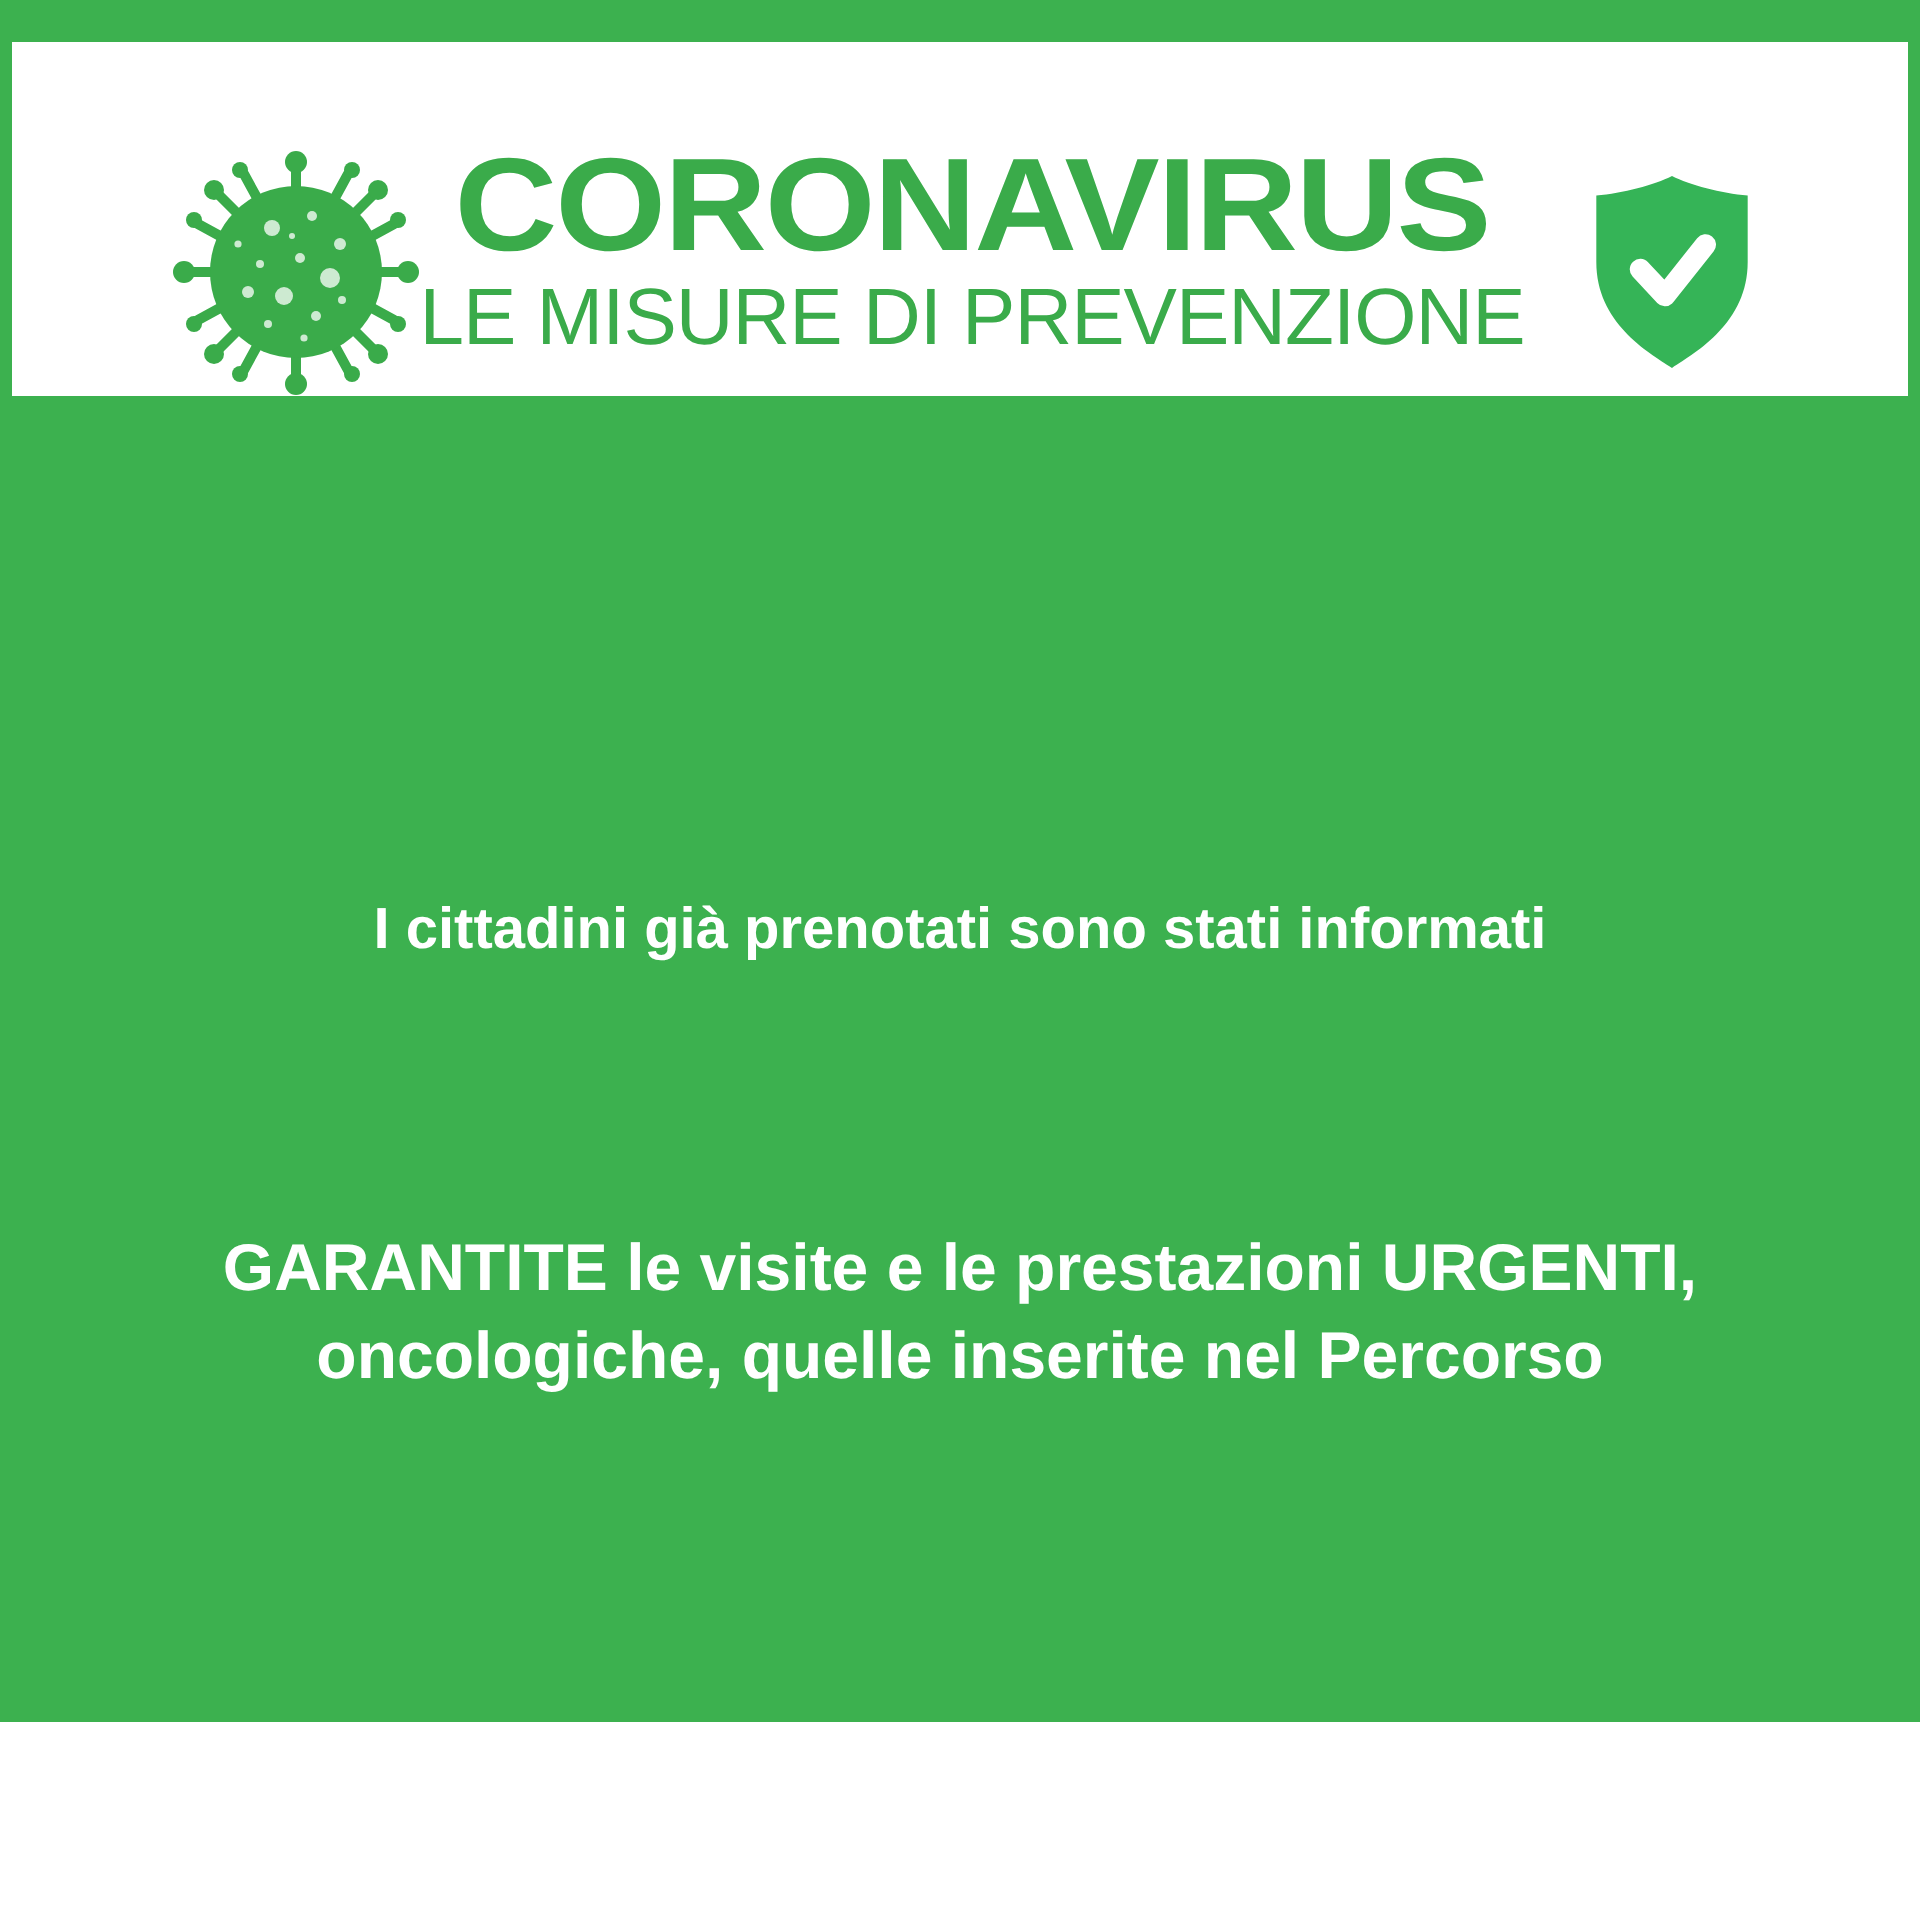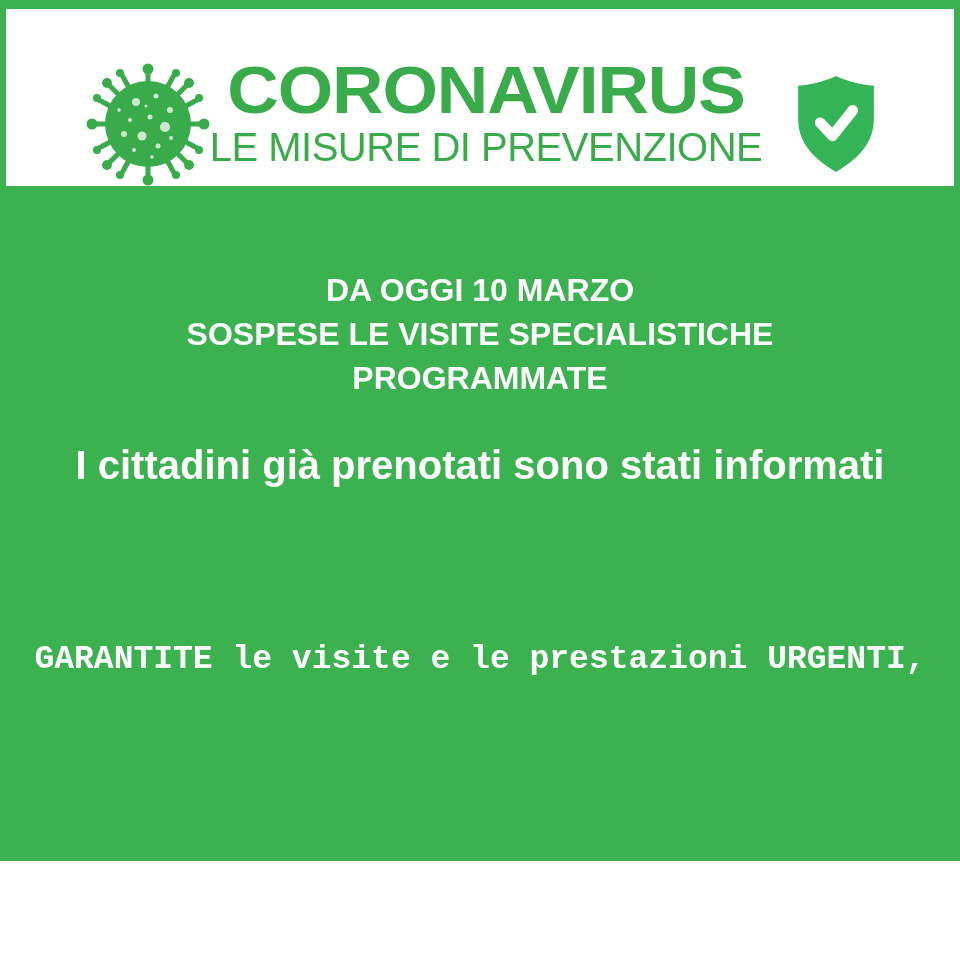--- a/index.html
+++ b/index.html
@@ -2,37 +2,37 @@
 <html><head>
 <meta charset="utf-8">
 <style>
   html,body{margin:0;padding:0;background:#fff;}
   .poster{
     position:relative;width:960px;height:960px;overflow:hidden;
     background:#3CB14F;
     font-family:"Liberation Sans", sans-serif;
   }
   
-  .header{position:absolute;left:6px;top:9px;width:948px;height:177px;background:#ffffff;}
+  .header{position:absolute;left:6px;top:21px;width:948px;height:177px;background:#ffffff;}
   .virus{position:absolute;left:80px;top:53px;width:124px;height:124px;}
   .titleblock{position:absolute;left:180px;top:48px;width:600px;text-align:center;}
   .title{
     font-size:66px;font-weight:700;color:#3AAB4A;letter-spacing:-1px;
     line-height:66px;white-space:nowrap;transform:scaleX(1.08);transform-origin:center;
   }
   .subtitle{
     font-size:40px;font-weight:400;color:#3AAB4A;letter-spacing:-0.5px;
     line-height:44px;margin-top:2px;white-space:nowrap;transform:scaleX(1.0);
   }
   .shield{position:absolute;left:786px;top:60px;width:88px;height:110px;}
   
   .msg{position:absolute;left:0;width:960px;text-align:center;color:#ffffff;font-weight:700;}
   .msg1{top:268px;font-size:32px;line-height:44px;}
-  .msg2{top:444px;font-size:40px;line-height:43px;}
-  .msg3{top:638px;font-size:33px;line-height:44px;font-family:Liberation Mono, monospace;}
+  .msg2{top:444px;font-size:29px;line-height:43px;}
+  .msg3{top:612px;font-size:33px;line-height:44px;}
   
   .footer{position:absolute;left:0;top:861px;width:960px;height:99px;background:#ffffff;}
 </style>
 </head>
 <body>
 
 <div class="poster">
 
   <div class="header">
 
@@ -100,32 +100,28 @@
     </div>
 
     <div class="shield">
       <svg viewBox="0 0 100 115" width="88" height="110">
         <path fill="#35B457" d="M50 3 C60 8 78 13 93 14 L93 52 C93 86 64 103 50 112 C36 103 7 86 7 52 L7 14 C22 13 40 8 50 3 Z"></path>
         <polyline points="32,56 46,71 69,42" fill="none" stroke="#ffffff" stroke-width="12" stroke-linecap="round" stroke-linejoin="round"></polyline>
       </svg>
     </div>
   </div>
 
-  <div class="msg msg1">
-    <div>DA OGGI 10 MARZO</div>
-    <div>SOSPESE LE VISITE SPECIALISTICHE</div>
-    <div>PROGRAMMATE</div>
-  </div>
 
   <div class="msg msg2">
     <div>I cittadini già prenotati sono stati informati</div>
   </div>
 
   <div class="msg msg3">
     <div>GARANTITE le visite e le prestazioni URGENTI,</div>
+    <div>oncologiche, quelle inserite nel Percorso</div>
   </div>
 
   <div class="footer">
 
     
 
     
 
     
 

